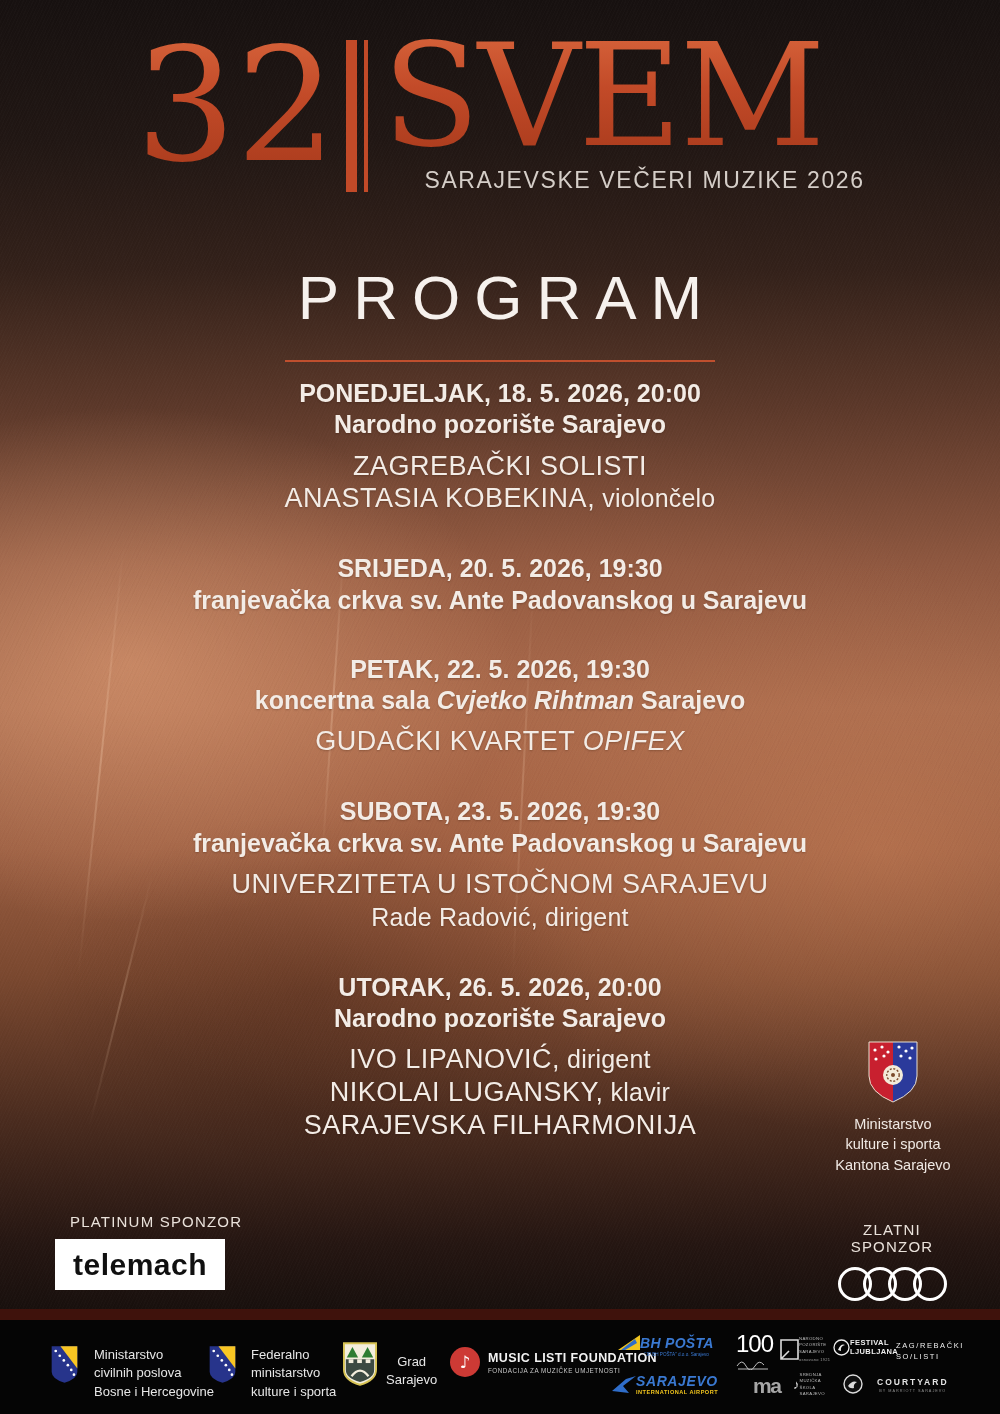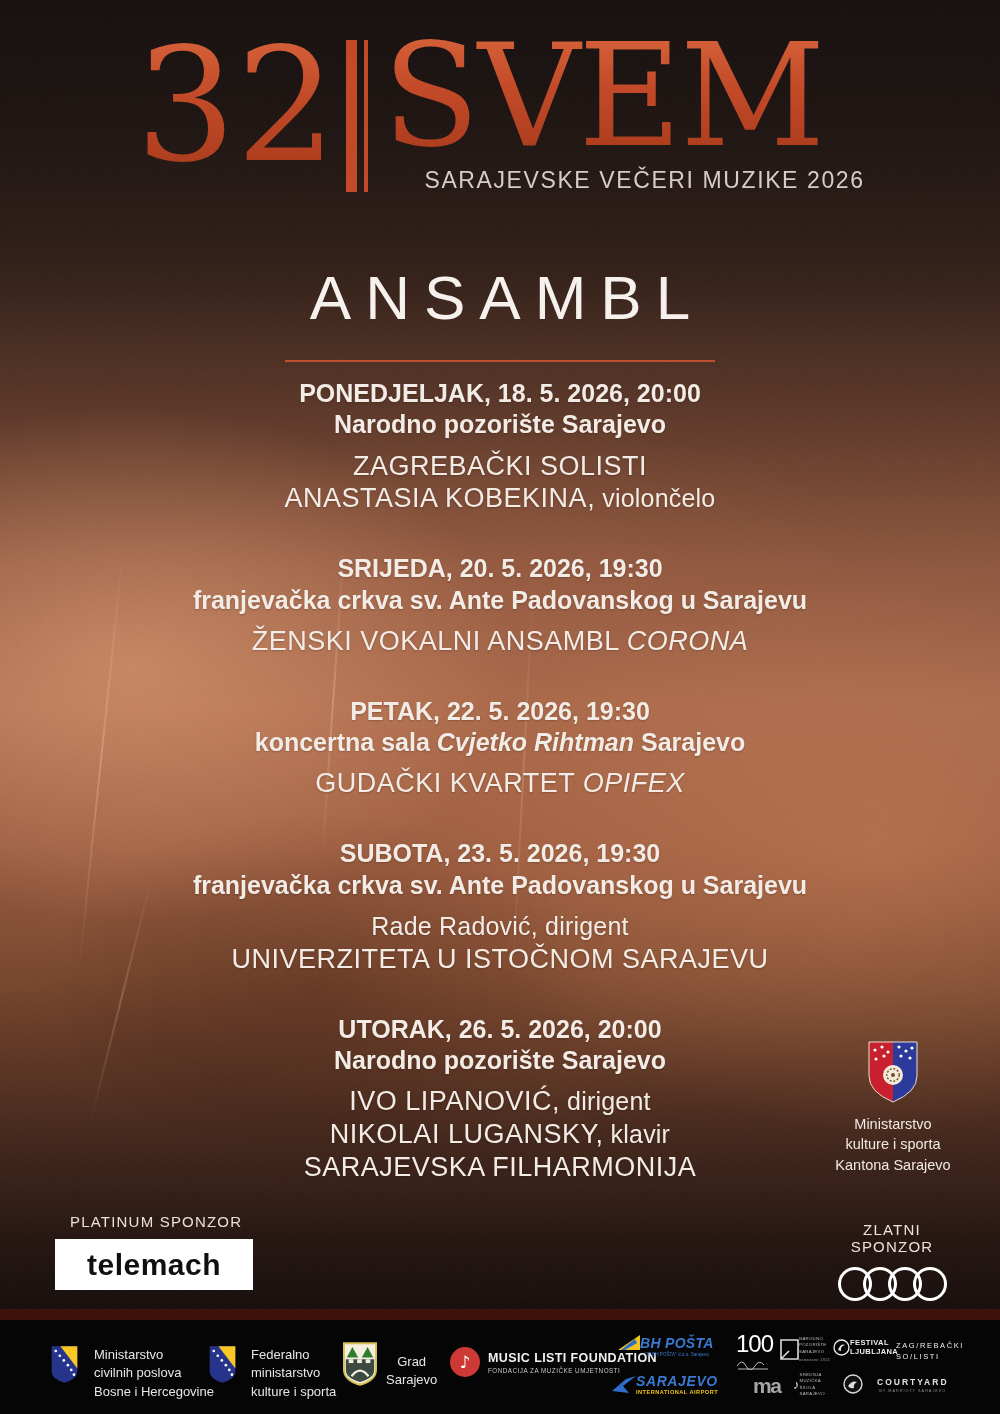--- a/index.html
+++ b/index.html
@@ -49,21 +49,21 @@
   .seg-b{font-weight:700;} .seg-bi{font-weight:700;font-style:italic;}
   .seg-n{} .seg-ni{font-style:italic;}
   .seg-r{font-size:25px;font-weight:300;letter-spacing:.2px;}
   .seg-m{font-size:25px;font-weight:500;letter-spacing:.2px;}
   
   .ministry{position:absolute;left:831px;top:1040px;width:124px;text-align:center;}
   .ministry-text{font-size:14.5px;line-height:1.4;color:#f0e9e4;margin-top:6px;}
   
   .sponsor-label{font-size:15px;letter-spacing:1.2px;color:#eae2db;}
   .platinum-label{position:absolute;left:70px;top:1213px;}
-  .telemach-box{position:absolute;left:55px;top:1239px;width:198px;height:51px;background:#ffffff;
+  .telemach-box{position:absolute;left:55px;top:1239px;width:170px;height:51px;background:#ffffff;
     display:flex;align-items:center;justify-content:center;}
   .telemach-word{color:#101010;font-weight:800;font-size:30px;letter-spacing:.5px;}
   .gold{position:absolute;left:828px;top:1221px;width:128px;text-align:center;}
   .audi-rings{display:flex;justify-content:center;margin-top:12px;}
   .ring{width:34px;height:34px;border:3.5px solid #fff;border-radius:50%;box-sizing:border-box;}
   .ring + .ring{margin-left:-9px;}
   
   .footer-sep{position:absolute;left:0;top:1309px;width:1000px;height:11px;background:#3f120c;}
   .footer{position:absolute;left:0;top:1320px;width:1000px;height:94px;background:#050505;}
   .fitem{position:absolute;color:#e6e6e6;}
@@ -102,44 +102,43 @@
     <span class="brand-bars">
         <i class="bar-thick"></i>
         <i class="bar-thin"></i>
       </span>
     <span class="brand-right">
       <span class="brand-acronym">SVEM</span>
       <span class="brand-subtitle">SARAJEVSKE VEČERI MUZIKE 2026</span>
     </span>
   </header>
 
-  <h1 class="program-title">ANSAMBL</h1>
+  <h1 class="program-title">PROGRAM</h1>
   <div class="divider"></div>
   <main class="events">
       <div class="event">
         <div class="ev-date">PONEDJELJAK, 18. 5. 2026, 20:00</div>
         <div class="ev-venue"><span class="seg-b">Narodno pozorište Sarajevo</span></div>
         <div class="ev-line"><span class="seg-n">ZAGREBAČKI SOLISTI</span></div>
         <div class="ev-line"><span class="seg-n">ANASTASIA KOBEKINA,</span><span class="seg-r"> violončelo</span></div>
       </div>
       <div class="event">
         <div class="ev-date">SRIJEDA, 20. 5. 2026, 19:30</div>
         <div class="ev-venue"><span class="seg-b">franjevačka crkva sv. Ante Padovanskog u Sarajevu</span></div>
-        <div class="ev-line"><span class="seg-n">ŽENSKI VOKALNI ANSAMBL </span><span class="seg-ni">CORONA</span></div>
       </div>
       <div class="event">
         <div class="ev-date">PETAK, 22. 5. 2026, 19:30</div>
         <div class="ev-venue"><span class="seg-b">koncertna sala </span><span class="seg-bi">Cvjetko Rihtman</span><span class="seg-b"> Sarajevo</span></div>
         <div class="ev-line"><span class="seg-n">GUDAČKI KVARTET </span><span class="seg-ni">OPIFEX</span></div>
       </div>
       <div class="event">
         <div class="ev-date">SUBOTA, 23. 5. 2026, 19:30</div>
         <div class="ev-venue"><span class="seg-b">franjevačka crkva sv. Ante Padovanskog u Sarajevu</span></div>
+        <div class="ev-line"><span class="seg-n">UNIVERZITETA U ISTOČNOM SARAJEVU</span></div>
         <div class="ev-line"><span class="seg-m">Rade Radović,</span><span class="seg-r"> dirigent</span></div>
-        <div class="ev-line"><span class="seg-n">UNIVERZITETA U ISTOČNOM SARAJEVU</span></div>
       </div>
       <div class="event">
         <div class="ev-date">UTORAK, 26. 5. 2026, 20:00</div>
         <div class="ev-venue"><span class="seg-b">Narodno pozorište Sarajevo</span></div>
         <div class="ev-line"><span class="seg-n">IVO LIPANOVIĆ,</span><span class="seg-r"> dirigent</span></div>
         <div class="ev-line"><span class="seg-n">NIKOLAI LUGANSKY,</span><span class="seg-r"> klavir</span></div>
         <div class="ev-line"><span class="seg-n">SARAJEVSKA FILHARMONIJA</span></div>
       </div>
     </main>
 

